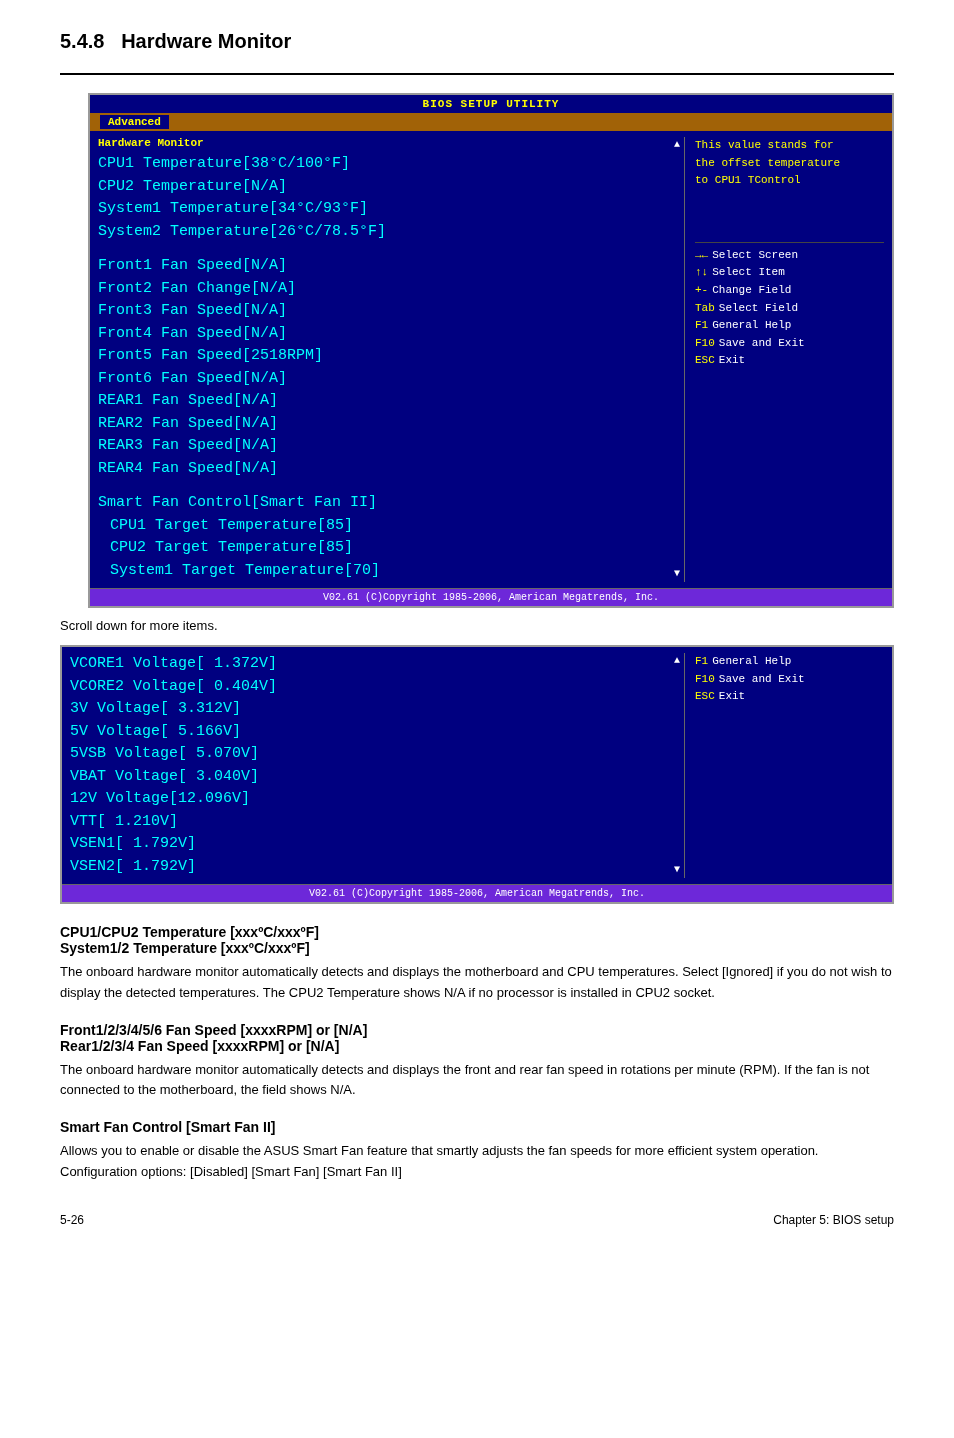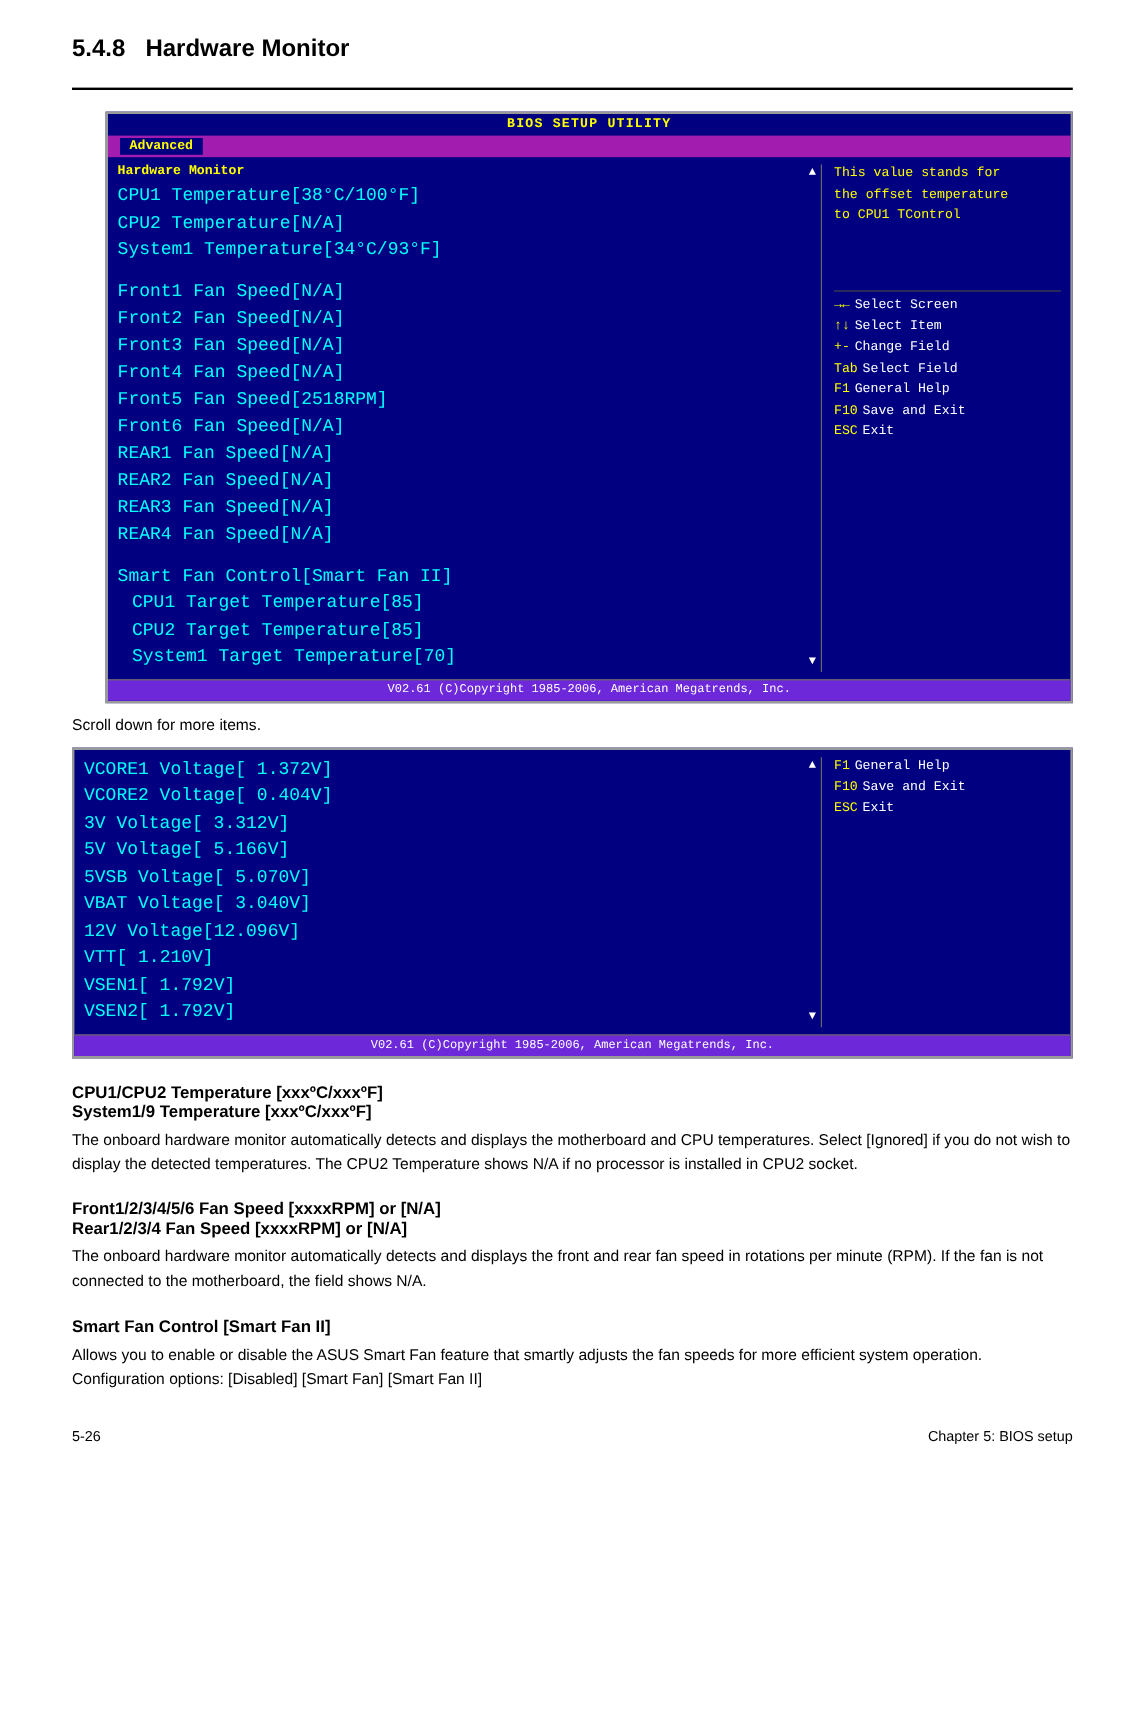--- a/index.html
+++ b/index.html
@@ -35,21 +35,21 @@
       text-align: center;
       background: #000080;
       color: #ffff00;
       font-weight: bold;
       padding: 3px 0;
       letter-spacing: 1px;
       font-size: 11px;
     }
 
     .bios-menu-bar {
-      background: #a21caf;
+      background: #a16207;
       color: #000;
       padding: 2px 10px;
       font-weight: bold;
       font-size: 11px;
       text-decoration: underline;
     }
 
     .bios-menu-item {
       display: inline-block;
       padding: 1px 8px;
@@ -211,29 +211,33 @@
             <span class="value">[38°C/100°F]</span>
           </div>
           <div class="bios-row">
             <span class="label">CPU2 Temperature</span>
             <span class="value">[N/A]</span>
           </div>
           <div class="bios-row">
             <span class="label">System1 Temperature</span>
             <span class="value">[34°C/93°F]</span>
           </div>
+          <div class="bios-row">
+            <span class="label">System2 Temperature</span>
+            <span class="value">[26°C/78.5°F]</span>
+          </div>
         </div>
       <br>
       <div id="fan-rows">
           <div class="bios-row">
             <span class="label">Front1 Fan Speed</span>
             <span class="value">[N/A]</span>
           </div>
           <div class="bios-row">
-            <span class="label">Front2 Fan Speed</span>
+            <span class="label">Front2 Fan Change</span>
             <span class="value">[N/A]</span>
           </div>
           <div class="bios-row">
             <span class="label">Front3 Fan Speed</span>
             <span class="value">[N/A]</span>
           </div>
           <div class="bios-row">
             <span class="label">Front4 Fan Speed</span>
             <span class="value">[N/A]</span>
           </div>
@@ -367,21 +371,21 @@
           <div><span class="key">ESC</span>Exit</div>
         </div>
     </div>
   </div>
   <div class="bios-footer">V02.61 (C)Copyright 1985-2006, American Megatrends, Inc.</div>
 </div>
 
 <div id="doc-sections">
     <div class="doc-section">
       <h3 class="doc-heading" style="white-space: pre-line;">CPU1/CPU2 Temperature [xxxºC/xxxºF]
-System1/9 Temperature [xxxºC/xxxºF]</h3>
+System1/2 Temperature [xxxºC/xxxºF]</h3>
       <p class="doc-text" style="white-space: pre-line;">The onboard hardware monitor automatically detects and displays the motherboard and CPU temperatures. Select [Ignored] if you do not wish to display the detected temperatures. The CPU2 Temperature shows N/A if no processor is installed in CPU2 socket.</p>
     </div>
     <div class="doc-section">
       <h3 class="doc-heading" style="white-space: pre-line;">Front1/2/3/4/5/6 Fan Speed [xxxxRPM] or [N/A]
 Rear1/2/3/4 Fan Speed [xxxxRPM] or [N/A]</h3>
       <p class="doc-text" style="white-space: pre-line;">The onboard hardware monitor automatically detects and displays the front and rear fan speed in rotations per minute (RPM). If the fan is not connected to the motherboard, the field shows N/A.</p>
     </div>
     <div class="doc-section">
       <h3 class="doc-heading" style="white-space: pre-line;">Smart Fan Control [Smart Fan II]</h3>
       <p class="doc-text" style="white-space: pre-line;">Allows you to enable or disable the ASUS Smart Fan feature that smartly adjusts the fan speeds for more efficient system operation.

